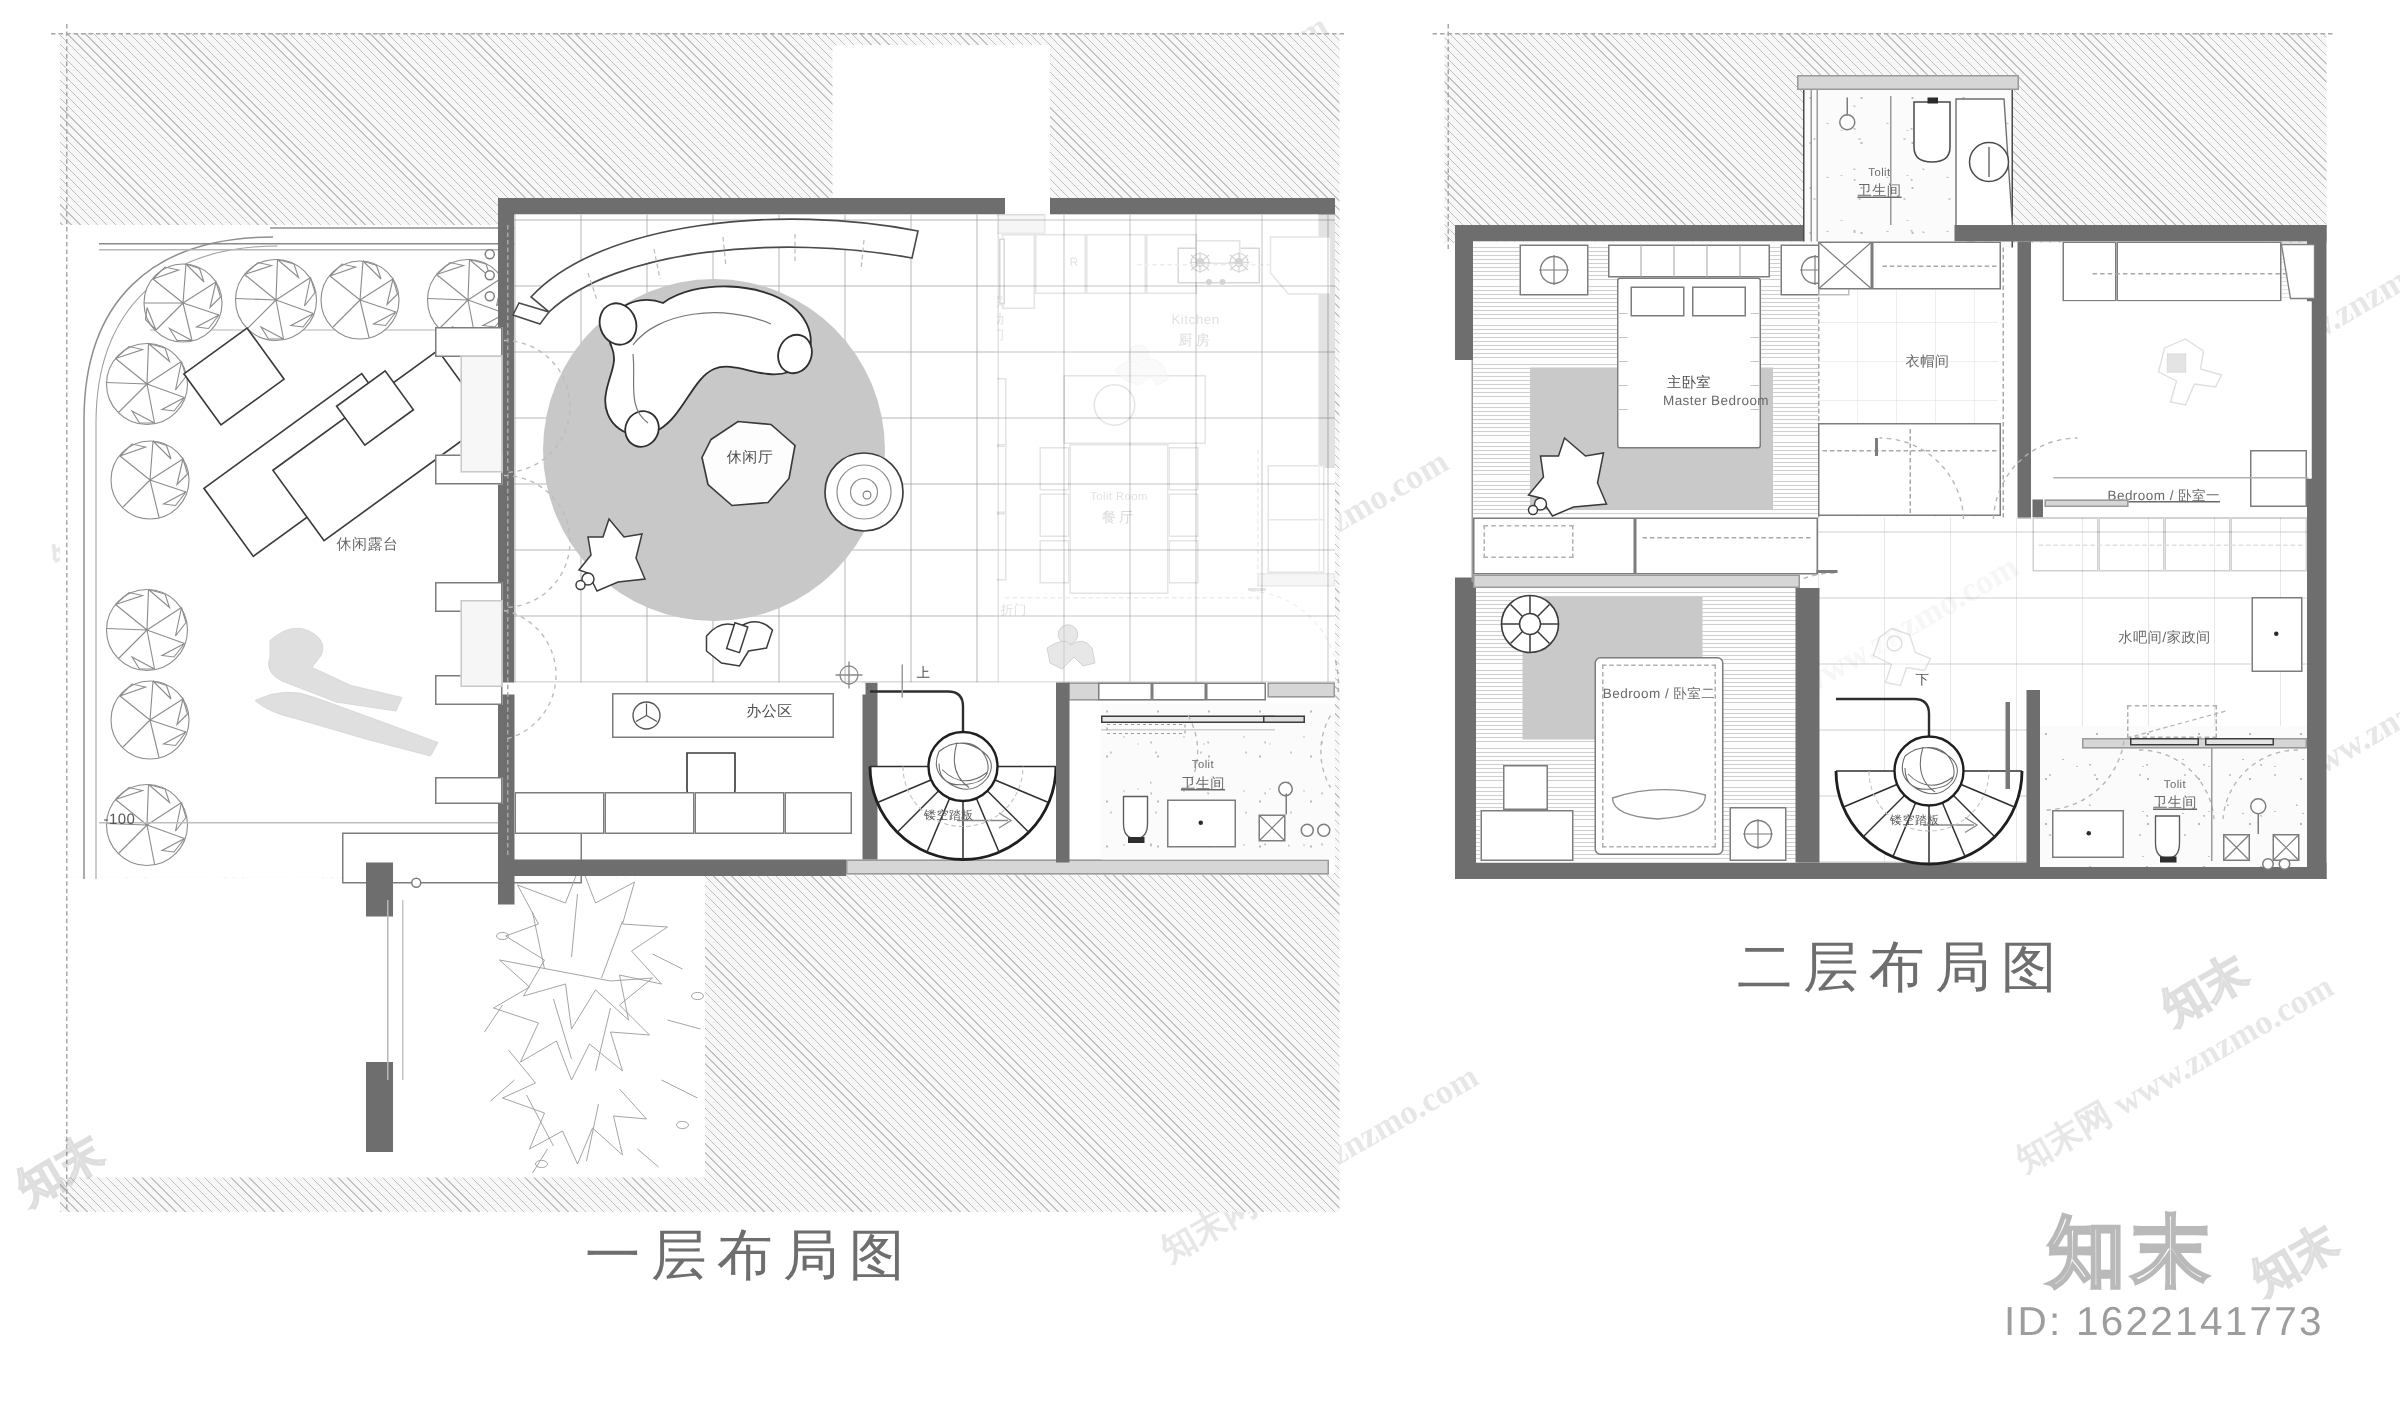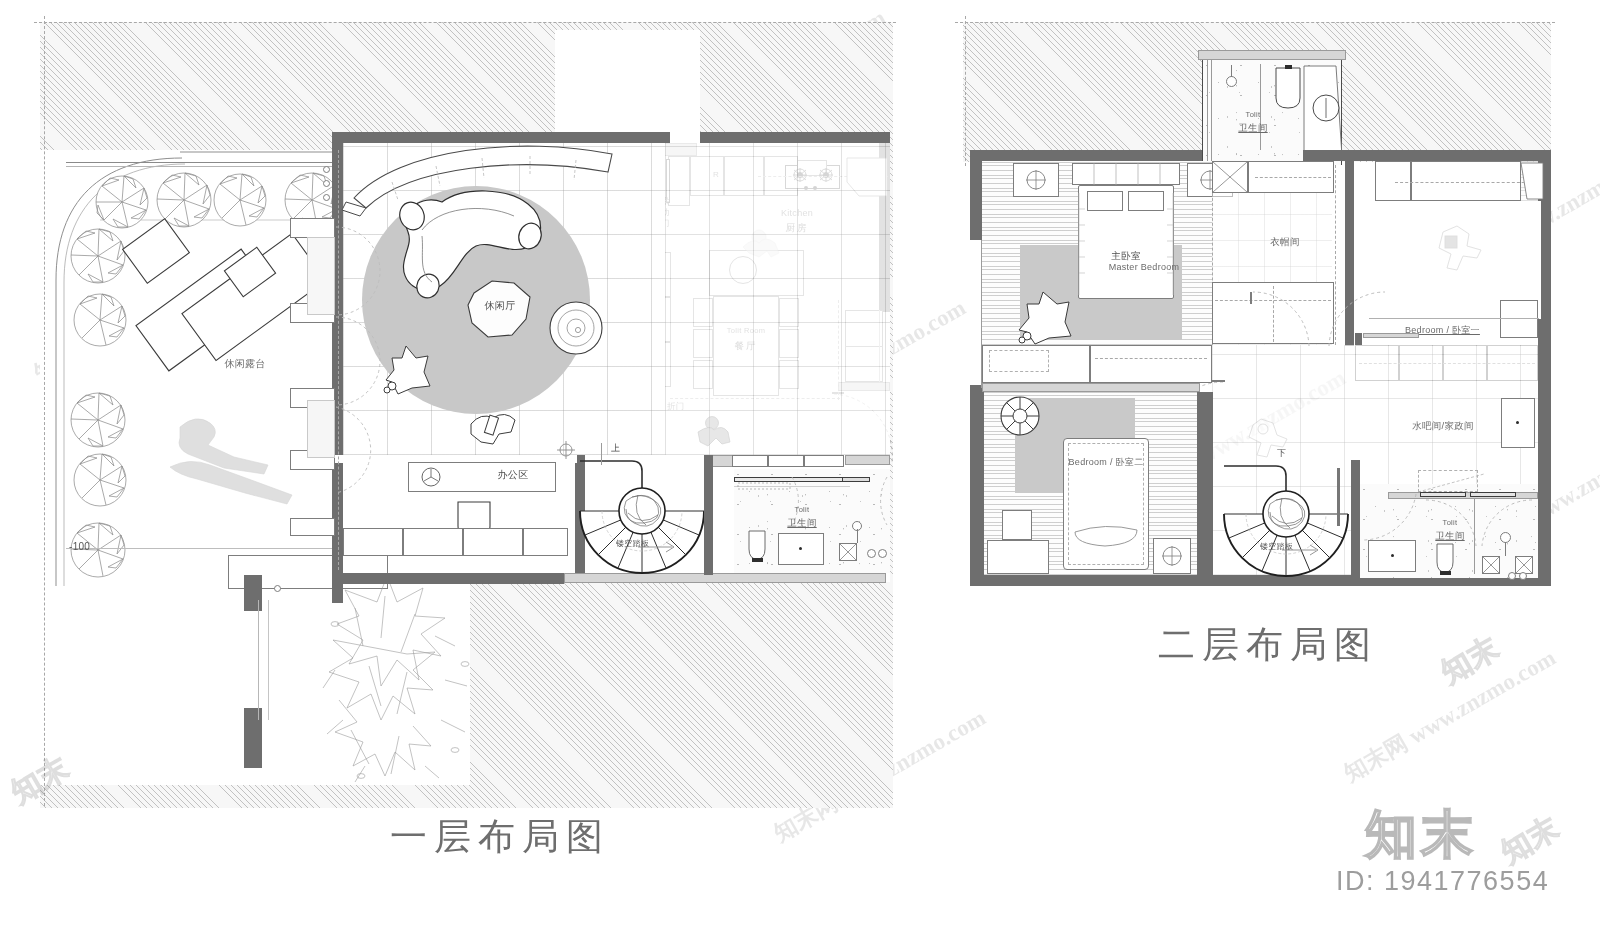--- a/index.html
+++ b/index.html
@@ -743,19 +743,19 @@
           <path d="M1 1 L17 17 M17 1 L1 17" stroke="#7d7d7d" stroke-width=".8"></path>
         </svg>
       <div class="circ" style="left:148px;top:102px;width:8px;height:8px;"></div>
       <div class="circ" style="left:159px;top:102px;width:8px;height:8px;"></div>
     </div>
   </div>
 
   <div class="floor-title" style="left:1268px;top:620px;">二层布局图</div>
 
   <div class="brand" style="left:1365px;top:800px;">知末</div>
-  <div class="brand-id" style="left:1336px;top:866px;">ID: 1941776554</div>
+  <div class="brand-id" style="left:1336px;top:866px;">ID: 1622141773</div>
 
   <div class="wm2" style="left:1440px;top:640px;">知末</div>
   <div class="wm2" style="left:10px;top:760px;">知末</div>
   <div class="wm2" style="left:1500px;top:820px;">知末</div>
 
 </div>
 
 </body></html>

